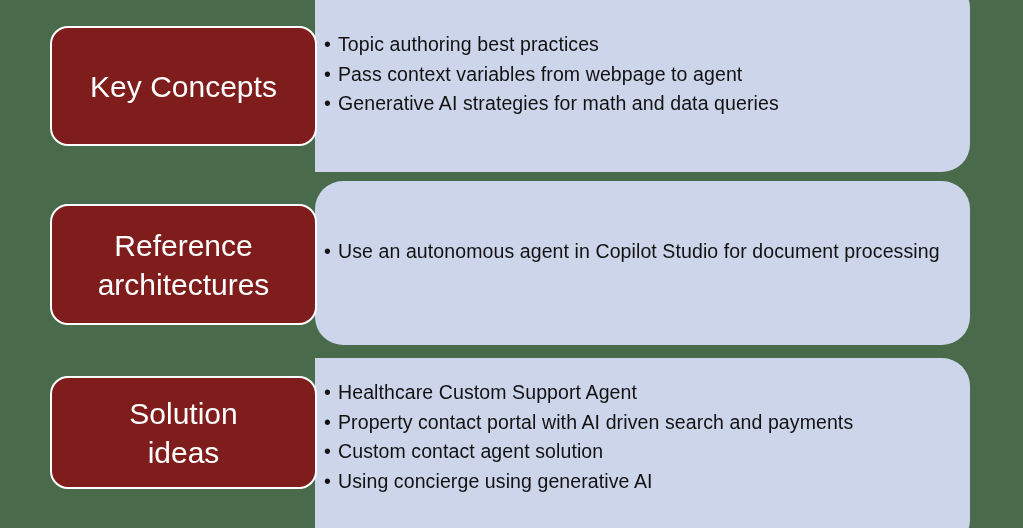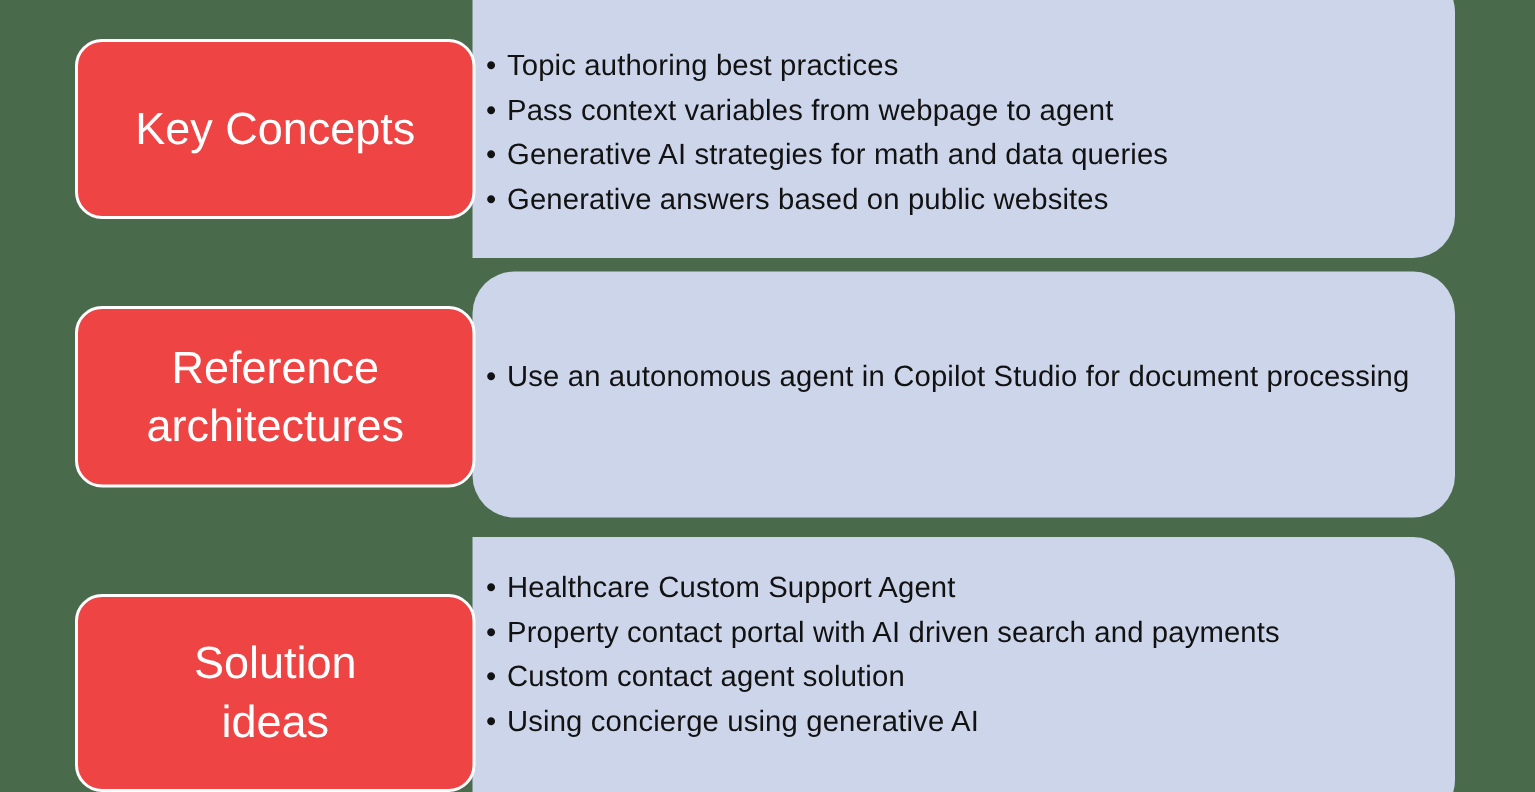--- a/index.html
+++ b/index.html
@@ -78,51 +78,50 @@
     font-size: 19.5px;
     line-height: 29.6px;
     color: #121212;
   }
 
   
   .label-box {
     position: absolute;
     left: 50px;
     width: 267px;
-    background: #ef4444;
+    background: #7f1d1d;
     border: 2.5px solid #ffffff;
     border-radius: 18px;
     box-sizing: border-box;
     display: flex;
     align-items: center;
     justify-content: center;
     text-align: center;
     color: #ffffff;
     font-size: 30px;
     line-height: 39px;
     font-weight: 400;
     white-space: pre-line;
   }
   .label-1 { top: 26px;  height: 120px; }
   .label-2 { top: 204px; height: 121px; }
-  .label-3 { top: 396px; height: 132px; }
+  .label-3 { top: 376px; height: 113px; }
 
   .label-text { display: block; padding: 0 6px; }
 </style>
 </head>
 <body>
 
 <div id="slide">
 
   <div class="panel panel-1">
     <ul class="bullets">
       <li>Topic authoring best practices</li>
       <li>Pass context variables from webpage to agent</li>
       <li>Generative AI strategies for math and data queries</li>
-      <li>Generative answers based on public websites</li>
     </ul>
   </div>
   <div class="label-box label-1">
     <span class="label-text">Key Concepts</span>
   </div>
 
   <div class="panel panel-2">
     <ul class="bullets">
       <li>Use an autonomous agent in Copilot Studio for document processing</li>
     </ul>

